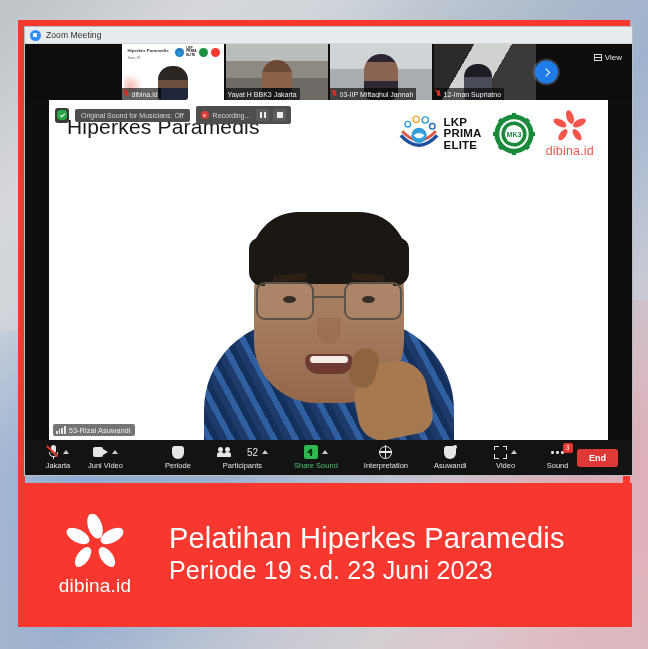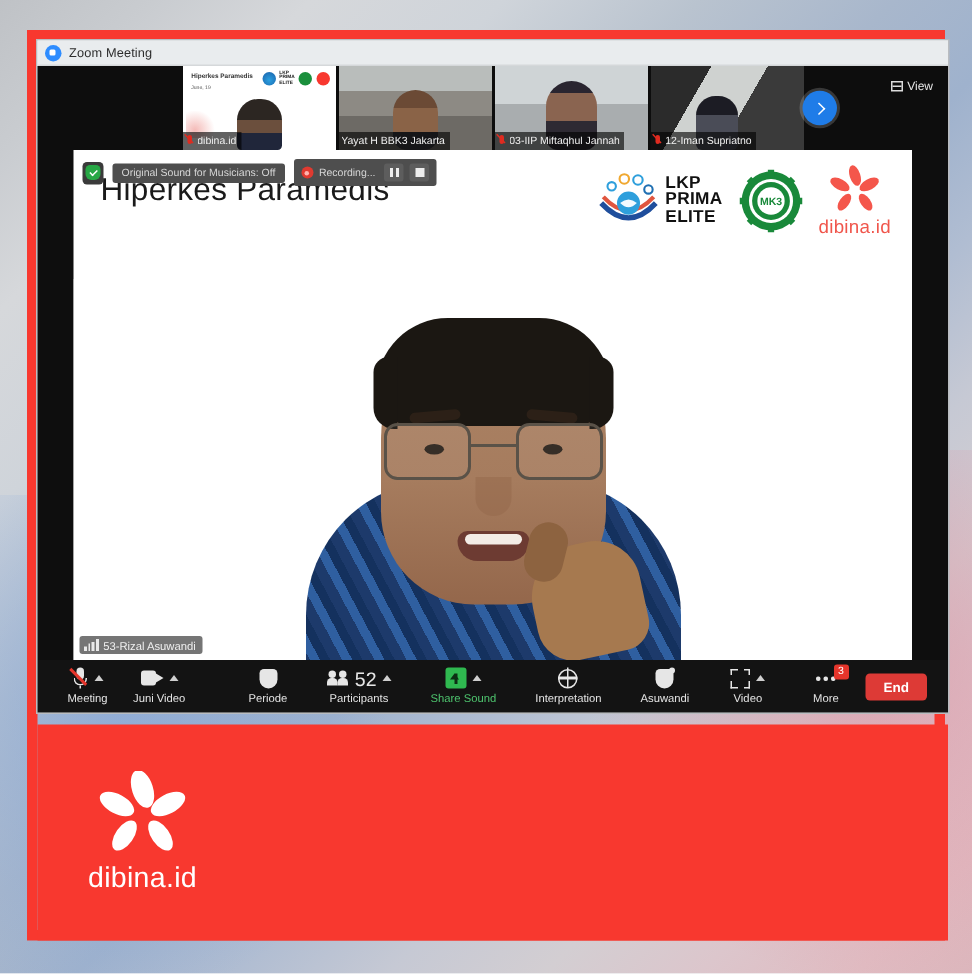--- a/index.html
+++ b/index.html
@@ -375,21 +375,21 @@
   .ic-cam .b{position:absolute;left:0;top:0;width:10px;height:10px;background:#e6e6e6;border-radius:2px;}
   .ic-cam .t{position:absolute;right:0;top:2px;width:0;height:0;
              border-top:3px solid transparent;border-bottom:3px solid transparent;border-left:5px solid #e6e6e6;}
   .ic-shield{ width:12px;height:13px;background:#e6e6e6;border-radius:3px 3px 6px 6px;position:relative; }
   .ic-shield::after{content:"";position:absolute;left:4.6px;top:2px;width:2.5px;height:9px;background:#131313;opacity:.0;}
   .ic-people{ width:15px;height:10px;position:relative; }
   .ic-people .h1,.ic-people .h2{position:absolute;top:0;width:5px;height:5px;border-radius:50%;background:#e6e6e6;}
   .ic-people .h1{left:1px;} .ic-people .h2{left:8px;}
   .ic-people .b1,.ic-people .b2{position:absolute;top:5px;width:7px;height:5px;border-radius:3px 3px 0 0;background:#e6e6e6;}
   .ic-people .b1{left:0;} .ic-people .b2{left:7px;}
-  .count{ font-size:13px;color:#e6e6e6;margin-left:2px; }
+  .count{ font-size:10px;color:#e6e6e6;margin-left:13px; }
   .ic-share{ width:14px;height:14px;background:#2fb950;border-radius:2px;position:relative; }
   .ic-share::before{content:"";position:absolute;left:6px;top:3.5px;width:2px;height:7px;background:#0d2f14;}
   .ic-share::after{content:"";position:absolute;left:3.5px;top:3.5px;width:0;height:0;
                    border-left:3.5px solid transparent;border-right:3.5px solid transparent;border-bottom:4px solid #0d2f14;}
   .ic-globe{ width:13px;height:13px;border:1.4px solid #e6e6e6;border-radius:50%;position:relative; }
   .ic-globe::before{content:"";position:absolute;left:4.4px;top:-1.4px;width:1.4px;height:13px;background:#e6e6e6;}
   .ic-globe::after{content:"";position:absolute;left:-1.4px;top:4.4px;width:13px;height:1.4px;background:#e6e6e6;}
   .ic-react{ width:12px;height:13px;background:#e6e6e6;border-radius:3px 3px 6px 6px;position:relative; }
   .ic-react .dot{position:absolute;right:-1px;top:-1px;width:4px;height:4px;background:#e6e6e6;border-radius:50%;}
   .ic-apps{ width:13px;height:13px;position:relative; }
@@ -604,21 +604,21 @@
         <div class="tb-item">
           <span class="tb-row">
             <span class="ic-mic">
               <i class="body"></i>
                 <i class="base"></i>
                 <i class="stem"></i>
                 <i class="slash"></i>
             </span>
             <span class="caret"></span>
           </span>
-          <span class="tb-label">Meeting</span>
+          <span class="tb-label">Jakarta</span>
         </div>
 
         <div class="tb-item">
           <span class="tb-row">
             <span class="ic-cam">
                 <i class="b"></i>
                 <i class="t"></i>
               </span>
             <span class="caret"></span>
           </span>
@@ -688,21 +688,21 @@
 
         <div class="tb-item">
           <span class="badge">3</span>
           <span class="tb-row">
             <span class="ic-more">
                 <i></i>
                 <i></i>
                 <i></i>
               </span>
           </span>
-          <span class="tb-label">More</span>
+          <span class="tb-label">Sound</span>
         </div>
       </div>
 
       <div class="tb-right">
         <button class="end-btn">End</button>
       </div>
     </div>
   </div>
 
   <div class="banner">
@@ -711,15 +711,19 @@
         <g fill="#ffffff">
           <ellipse cx="30" cy="12" rx="7" ry="13" transform="rotate(-18 30 12)"></ellipse>
           <ellipse cx="47" cy="22" rx="6.5" ry="12.5" transform="rotate(62 47 22)"></ellipse>
           <ellipse cx="42" cy="43" rx="6" ry="11.5" transform="rotate(-35 42 43)"></ellipse>
           <ellipse cx="18" cy="43" rx="6" ry="11.5" transform="rotate(35 18 43)"></ellipse>
           <ellipse cx="13" cy="22" rx="6.5" ry="12.5" transform="rotate(-62 13 22)"></ellipse>
         </g>
       </svg>
       <span class="banner-logo-text">dibina.id</span>
     </div>
+    <div class="banner-lines">
+      <span class="banner-l1">Pelatihan Hiperkes Paramedis</span>
+      <span class="banner-l2">Periode 19 s.d. 23 Juni 2023</span>
+    </div>
   </div>
 
 </div>
 
 </body></html>

